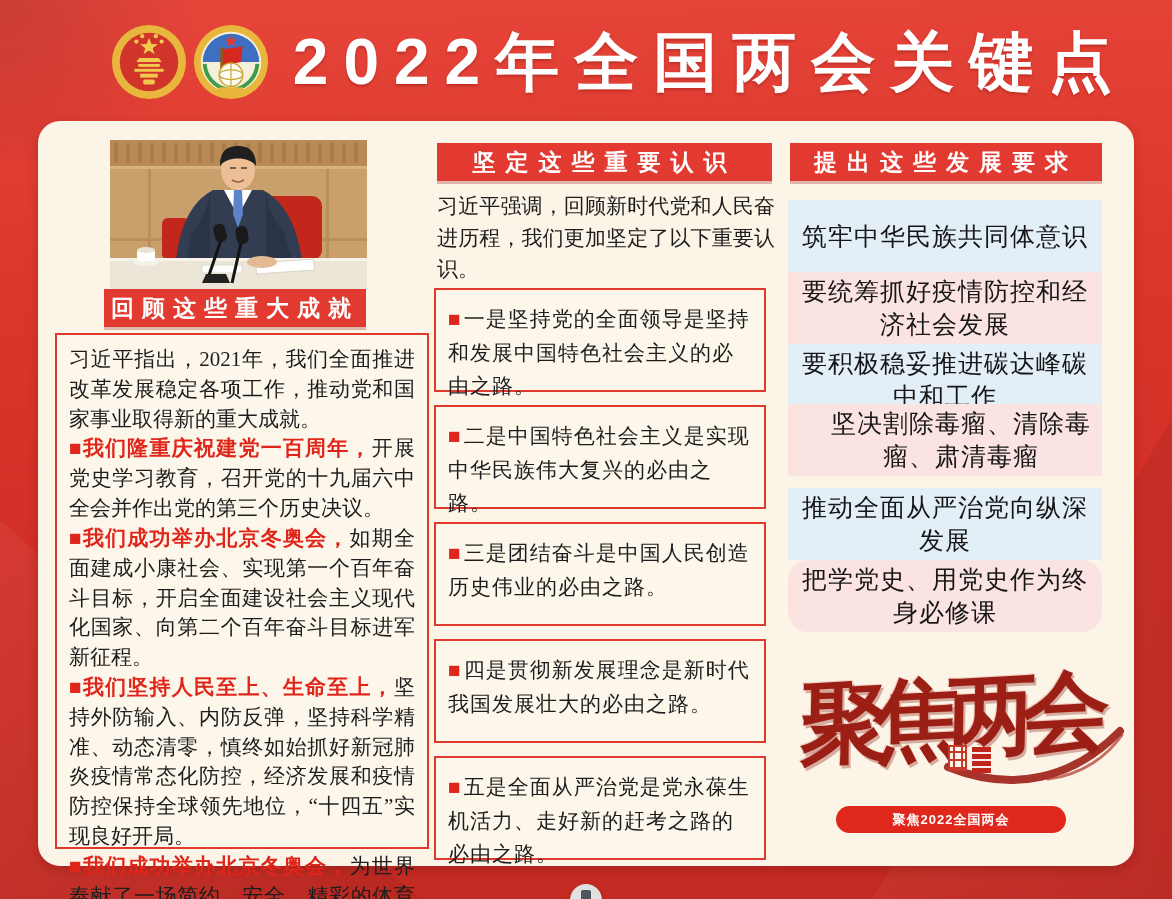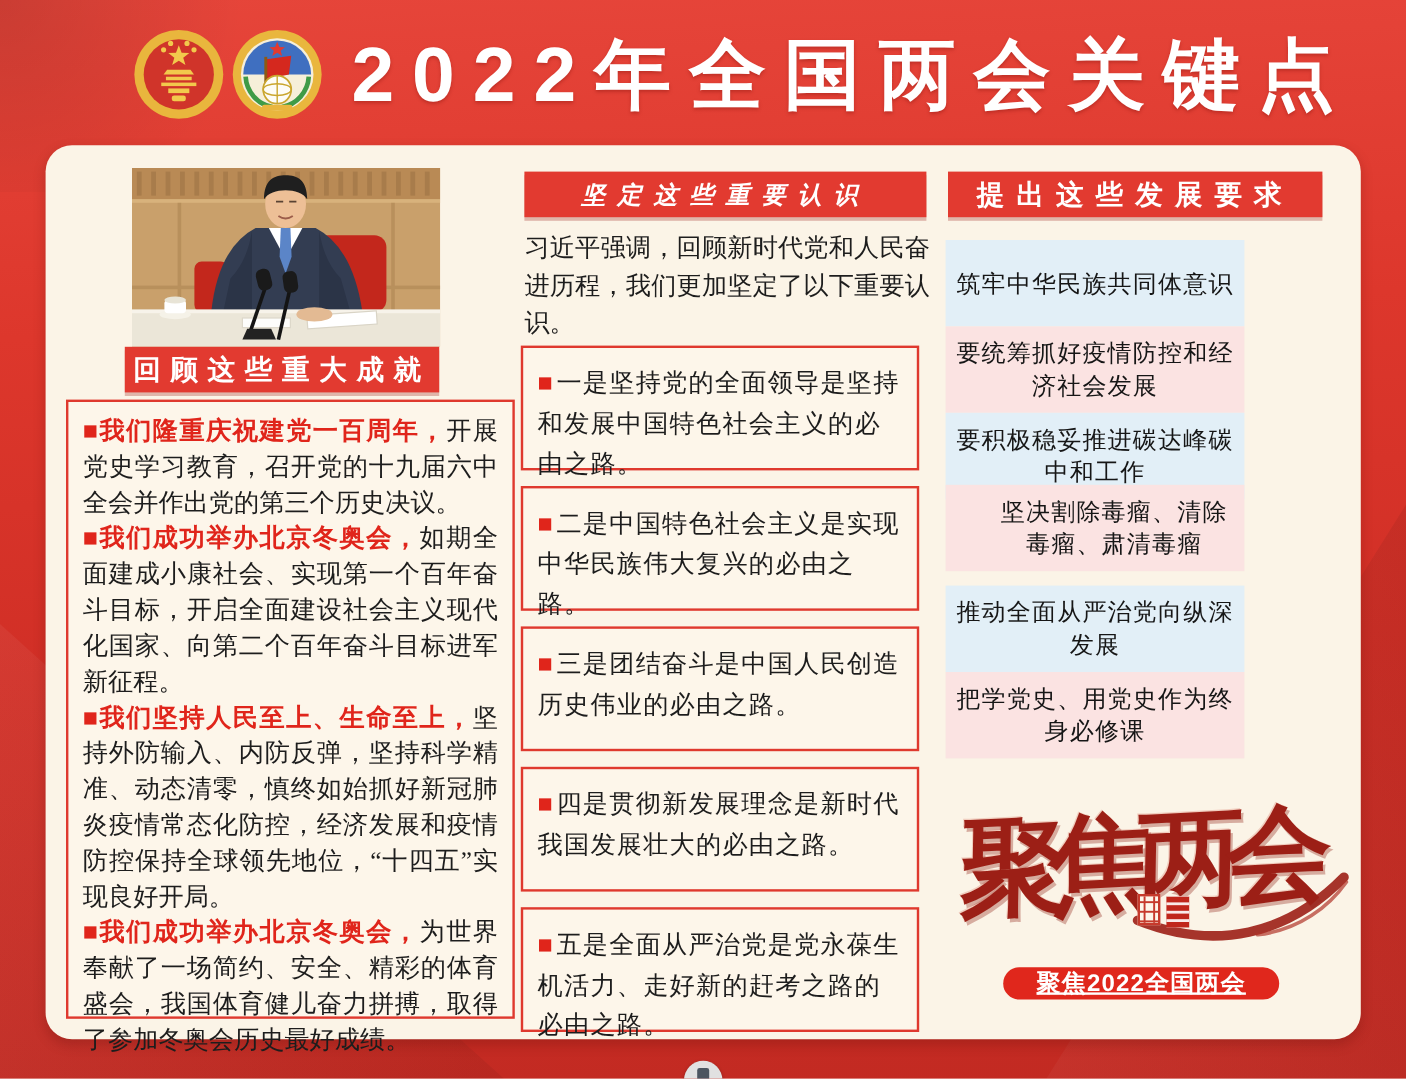--- a/index.html
+++ b/index.html
@@ -43,61 +43,61 @@
   .left-banner { left:104px; top:289px; width:262px; height:38px;
     font-size:23px; letter-spacing:8px; }
   .left-box { position:absolute; left:55px; top:333px; width:374px; height:516px;
     border:2px solid #df392e; background:#fdf6ea; padding:10px 12px;
     font-size:21px; line-height:1.42; color:#1d1d1d; text-align:justify; }
   .left-box p { margin:0; }
   .hl { color:#e0251b; font-weight:bold; }
 
   
   .mid-banner { left:437px; top:143px; width:335px; height:38px;
-    font-size:20px; letter-spacing:10px;font-style:italic; }
+    font-size:23px; letter-spacing:10px; }
   .mid-intro { position:absolute; left:437px; top:191px; width:338px;
     font-size:21px; line-height:1.5; color:#1d1d1d; text-align:justify; }
   .mid-box { position:absolute; left:434px; width:332px; height:104px;
     border:2px solid #df392e; background:#fdf6ea; padding:13px 12px 16px 12px;
     font-size:21px; line-height:1.6; color:#1d1d1d; letter-spacing:1px; }
   .sq { color:#e0251b; margin-right:2px; }
   .mb1 { top:288px; } .mb2 { top:405px; } .mb3 { top:522px; }
   .mb4 { top:639px; } .mb5 { top:756px; }
 
   
   .right-banner { left:790px; top:143px; width:312px; height:38px;
     font-size:23px; letter-spacing:10px; }
-  .bar { position:absolute; left:788px; width:249px; height:72px;
+  .bar { position:absolute; left:788px; width:314px; height:72px;
     display:flex; align-items:center; justify-content:center; text-align:center;
-    font-size:20px; color:#161616; letter-spacing:1px; padding:0 8px; }
+    font-size:25px; color:#161616; letter-spacing:1px; padding:0 8px; }
   .bar-blue { background:#e2eff7; }
   .bar-pink { background:#fbe3e2; }
   .rb1 { top:200px; } .rb2 { top:272px; } .rb3 { top:344px; }
-  .rb4 { top:404px;padding-left:40px; } .rb5 { top:488px; } .rb6 { top:560px; }
+  .rb4 { top:404px;padding-left:40px; } .rb5 { top:488px; } .rb6 { top:560px;border-radius:20px; }
 
   .calligraphy { position:absolute; left:798px; top:655px; width:330px; height:150px; }
   .calligraphy-text { position:absolute; left:2px; top:4px; white-space:nowrap;
     font-family:"Liberation Serif","DejaVu Serif",serif; font-weight:bold;
     font-size:88px; letter-spacing:-14px; color:#9c1f16;
     transform:rotate(-3deg) skewX(-4deg);
     text-shadow:2px 3px 0 rgba(146,38,26,.35), -1px -1px 0 rgba(210,90,70,.25); }
   .swoosh { position:absolute; left:0; top:0; width:330px; height:150px; }
   .seal { position:absolute; width:19px; height:26px; }
   .seal-outline { left:150px; top:90px; border:2px solid #c63a2c; background:#fdf6ea;
     background-image:linear-gradient(#c63a2c 2px,transparent 2px),
                      linear-gradient(90deg,#c63a2c 2px,transparent 2px);
     background-size:8px 8px; background-position:3px 4px; }
   .seal-solid { left:174px; top:92px; background:#c0271c;
     background-image:linear-gradient(rgba(255,255,255,.9) 2px,transparent 2px);
     background-size:8px 7px; background-position:4px 5px; }
   .pill { position:absolute; left:836px; top:806px; width:230px; height:27px;
     border-radius:14px; background:#e0271c; color:#fff;
     font-family:"Liberation Sans","DejaVu Sans",sans-serif; font-weight:bold;
-    font-size:20px; letter-spacing:1px;
-    display:flex; align-items:center; justify-content:center;text-decoration:underline; }
+    font-size:13px; letter-spacing:1px;
+    display:flex; align-items:center; justify-content:center; }
 
   
   .fab { position:absolute; left:570px; top:884px; width:32px; height:32px;
     border-radius:50%; background:#e1e1e1; box-shadow:0 1px 3px rgba(0,0,0,.3); }
   .fab-glyph { position:absolute; left:11px; top:6px; width:10px; height:11px;
     background:#4c5560; border-radius:2px; }
 </style>
 </head>
 <body>
 
@@ -199,20 +199,21 @@
       <path d="M92 143 L120 143 L116 134 L96 134 Z" fill="#222"></path>
       <ellipse cx="36" cy="122" rx="13" ry="4" fill="#f5f2e8"></ellipse>
       <rect x="27" y="110" width="18" height="11" rx="3" fill="#ffffff"></rect>
       <ellipse cx="36" cy="110" rx="9" ry="3" fill="#e8e4d6"></ellipse>
     </svg>
   </div>
   <div class="red-banner left-banner">
     <span>回顾这些重大成就</span>
   </div>
   <div class="left-box">
+    <p><span class="hl"></span><span>习近平指出，2021年，我们全面推进改革发展稳定各项工作，推动党和国家事业取得新的重大成就。</span></p>
     <p><span class="hl">■我们隆重庆祝建党一百周年，</span><span>开展党史学习教育，召开党的十九届六中全会并作出党的第三个历史决议。</span></p>
     <p><span class="hl">■我们成功举办北京冬奥会，</span><span>如期全面建成小康社会、实现第一个百年奋斗目标，开启全面建设社会主义现代化国家、向第二个百年奋斗目标进军新征程。</span></p>
     <p><span class="hl">■我们坚持人民至上、生命至上，</span><span>坚持外防输入、内防反弹，坚持科学精准、动态清零，慎终如始抓好新冠肺炎疫情常态化防控，经济发展和疫情防控保持全球领先地位，“十四五”实现良好开局。</span></p>
     <p><span class="hl">■我们成功举办北京冬奥会，</span><span>为世界奉献了一场简约、安全、精彩的体育盛会，我国体育健儿奋力拼搏，取得了参加冬奥会历史最好成绩。</span></p>
   </div>
 
   <div class="red-banner mid-banner">
     <span>坚定这些重要认识</span>
   </div>
   <div class="mid-intro">习近平强调，回顾新时代党和人民奋进历程，我们更加坚定了以下重要认识。</div>

